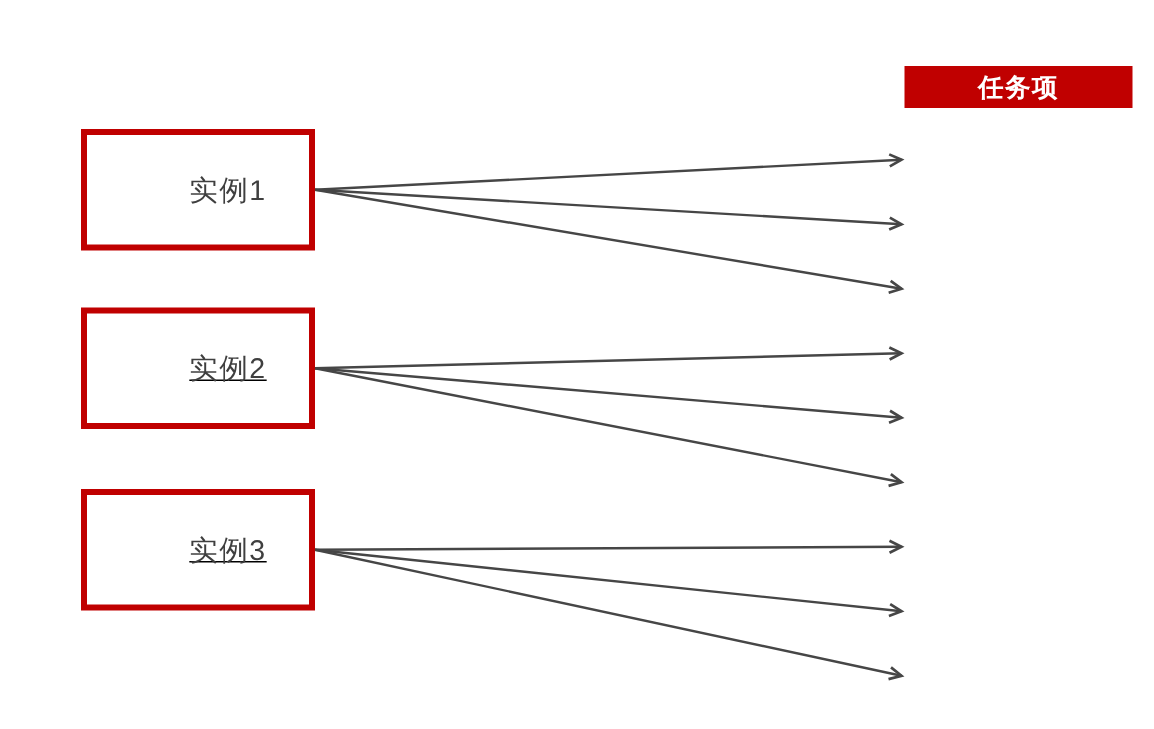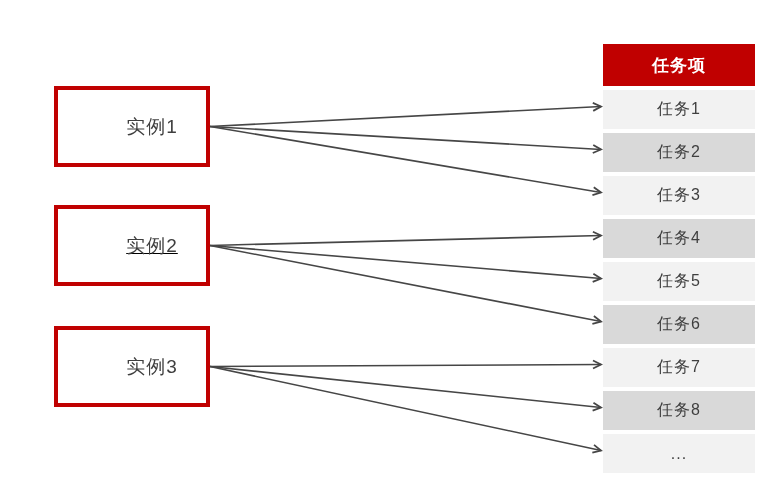--- a/index.html
+++ b/index.html
@@ -17,21 +17,21 @@
   }
   .arrows{position:absolute;left:0;top:0;width:769px;height:486px;pointer-events:none;}
   .inst{
     position:absolute;left:54px;width:156px;height:81px;box-sizing:border-box;
     border:4px solid var(--red);background:#ffffff;
     display:flex;align-items:center;justify-content:center;padding-left:40px;
   }
   .inst-label{font-size:19px;color:var(--text);letter-spacing:1px;}
   .tasktable{position:absolute;left:603px;top:44px;width:152px;}
   .thead{
-    height:42px;margin-bottom:4px;background:var(--red);color:var(--header-text);
+    height:28px;margin-bottom:4px;background:var(--red);color:var(--header-text);
     font-weight:bold;font-size:17px;letter-spacing:1px;
     display:flex;align-items:center;justify-content:center;
   }
   .trow{
     height:39px;margin-bottom:4px;font-size:16px;color:var(--text);letter-spacing:1px;
     display:flex;align-items:center;justify-content:center;
   }
   .trow.light{background:var(--row-light);}
   .trow.dark{background:var(--row-dark);}
 </style>
@@ -59,33 +59,22 @@
       </g>
   </svg>
 
   <div id="instances">
       <div class="inst" style="top: 86px;">
         <span class="inst-label">实例1</span>
       </div>
       <div class="inst" style="top: 205px; text-decoration: underline;">
         <span class="inst-label">实例2</span>
       </div>
-      <div class="inst" style="top: 326px;">
+      <div class="inst" style="top: 326px; text-decoration: underline;">
         <span class="inst-label">实例3</span>
       </div>
     </div>
 
   <div class="tasktable">
     <div class="thead">任务项</div>
-    <div id="taskrows">
-        <div class="trow light">任务1</div>
-        <div class="trow dark">任务2</div>
-        <div class="trow light">任务3</div>
-        <div class="trow dark">任务4</div>
-        <div class="trow light">任务5</div>
-        <div class="trow dark">任务6</div>
-        <div class="trow light">任务7</div>
-        <div class="trow dark">任务8</div>
-        <div class="trow light">...</div>
-      </div>
   </div>
 
 </div>
 
 </body></html>

